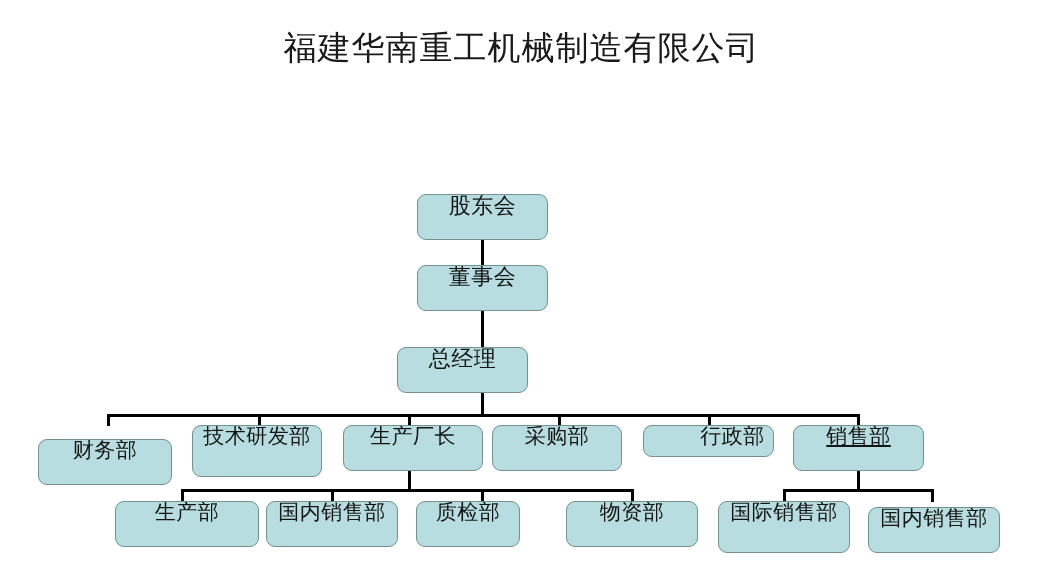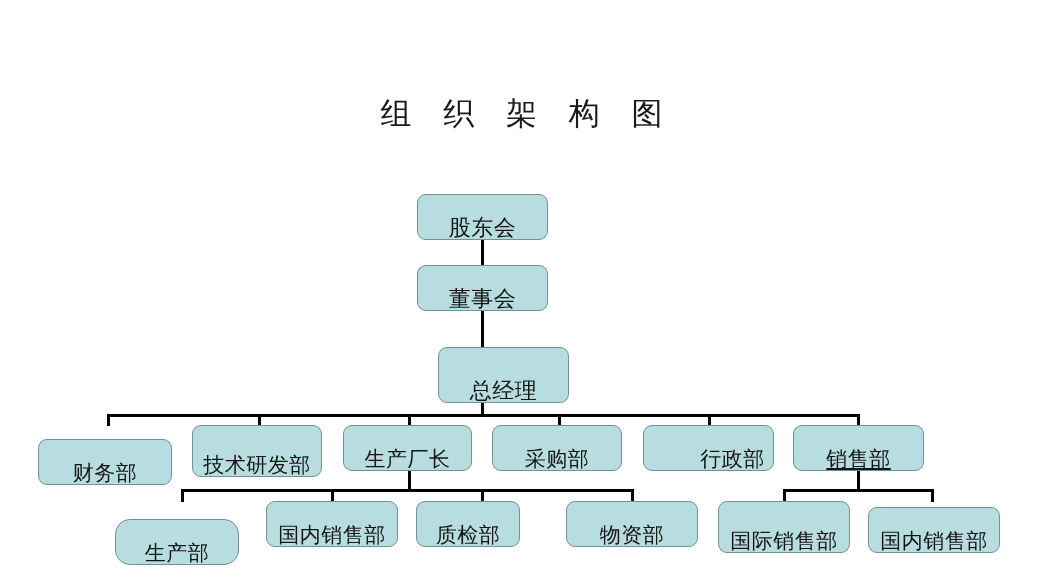--- a/index.html
+++ b/index.html
@@ -45,21 +45,21 @@
   }
 
   
   .node {
     position: absolute;
     box-sizing: border-box;
     background: #b8dde0;
     border: 1.5px solid #73918f;
     border-radius: 9px;
     display: flex;
-    align-items: flex-end;
+    align-items: flex-start;
     justify-content: center;
     color: #151515;
     font-size: 21px;
     line-height: 1;
     letter-spacing: 0.5px;
     white-space: nowrap;
     overflow: hidden;
   }
   .node.lvl-top { font-size: 22px; }
 
@@ -69,22 +69,22 @@
     background: #000000;
   }
   .conn-v { width: 3px; }
   .conn-h { height: 3px; }
 </style>
 </head>
 <body>
 
 <div id="chart-root">
 
+  <div class="title-line" id="title-main">福建华南重工机械制造有限公司</div>
 
-  <div class="title-line" id="title-sub">组 织 架 构 图</div>
 
   <div id="connector-layer">
       <div class="conn conn-v" style="left: 481px; top: 240px; height: 25px;"></div>
       <div class="conn conn-v" style="left: 481px; top: 311px; height: 36px;"></div>
       <div class="conn conn-v" style="left: 481px; top: 393px; height: 23px;"></div>
       <div class="conn conn-h" style="left: 107px; top: 414px; width: 753px;"></div>
       <div class="conn conn-v" style="left: 107px; top: 414px; height: 12px;"></div>
       <div class="conn conn-v" style="left: 258px; top: 414px; height: 12px;"></div>
       <div class="conn conn-v" style="left: 408px; top: 414px; height: 12px;"></div>
       <div class="conn conn-v" style="left: 558px; top: 414px; height: 12px;"></div>
@@ -102,42 +102,42 @@
       <div class="conn conn-v" style="left: 931px; top: 489px; height: 13px;"></div>
     </div>
 
   <div id="node-layer">
       <div class="node lvl-top" style="left: 417px; top: 194px; width: 131px; height: 46px;">
         <span>股东会</span>
       </div>
       <div class="node lvl-top" style="left: 417px; top: 265px; width: 131px; height: 46px;">
         <span>董事会</span>
       </div>
-      <div class="node lvl-top" style="left: 438px; top: 347px; width: 131px; height: 56px;">
+      <div class="node lvl-top" style="left: 397px; top: 347px; width: 131px; height: 46px;">
         <span>总经理</span>
       </div>
       <div class="node" style="left: 38px; top: 439px; width: 134px; height: 46px;">
         <span>财务部</span>
       </div>
       <div class="node" style="left: 192px; top: 425px; width: 130px; height: 52px;">
         <span>技术研发部</span>
       </div>
-      <div class="node" style="left: 343px; top: 425px; width: 129px; height: 46px;">
+      <div class="node" style="left: 343px; top: 425px; width: 140px; height: 46px;">
         <span>生产厂长</span>
       </div>
       <div class="node" style="left: 492px; top: 425px; width: 130px; height: 46px;">
         <span>采购部</span>
       </div>
-      <div class="node" style="left: 643px; top: 425px; width: 131px; height: 46px; padding-left: 48px;">
+      <div class="node" style="left: 643px; top: 425px; width: 131px; height: 32px; padding-left: 48px;">
         <span>行政部</span>
       </div>
       <div class="node" style="left: 793px; top: 425px; width: 131px; height: 46px; text-decoration: underline;">
         <span>销售部</span>
       </div>
-      <div class="node" style="left: 115px; top: 519px; width: 124px; height: 46px; border-radius: 15px;">
+      <div class="node" style="left: 115px; top: 501px; width: 144px; height: 46px;">
         <span>生产部</span>
       </div>
       <div class="node" style="left: 266px; top: 501px; width: 132px; height: 46px;">
         <span>国内销售部</span>
       </div>
       <div class="node" style="left: 416px; top: 501px; width: 104px; height: 46px;">
         <span>质检部</span>
       </div>
       <div class="node" style="left: 566px; top: 501px; width: 132px; height: 46px;">
         <span>物资部</span>

